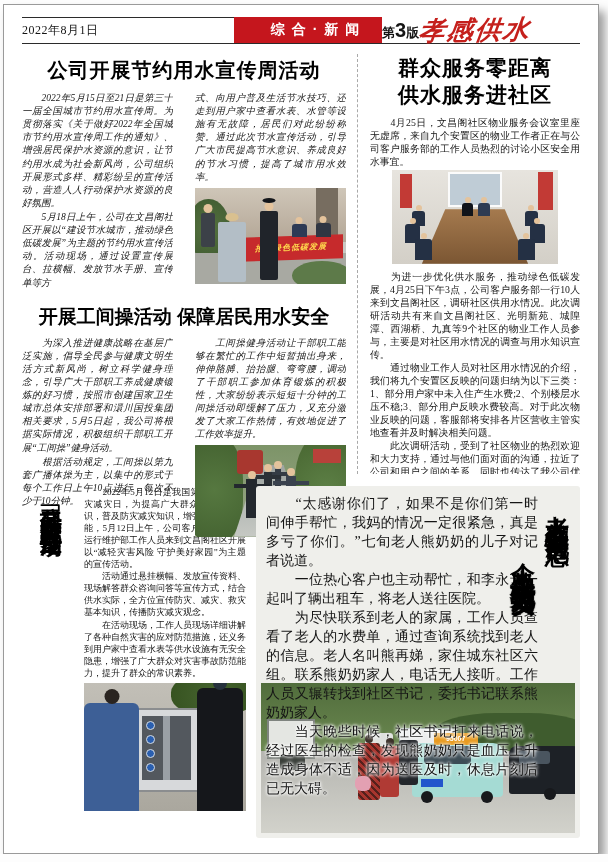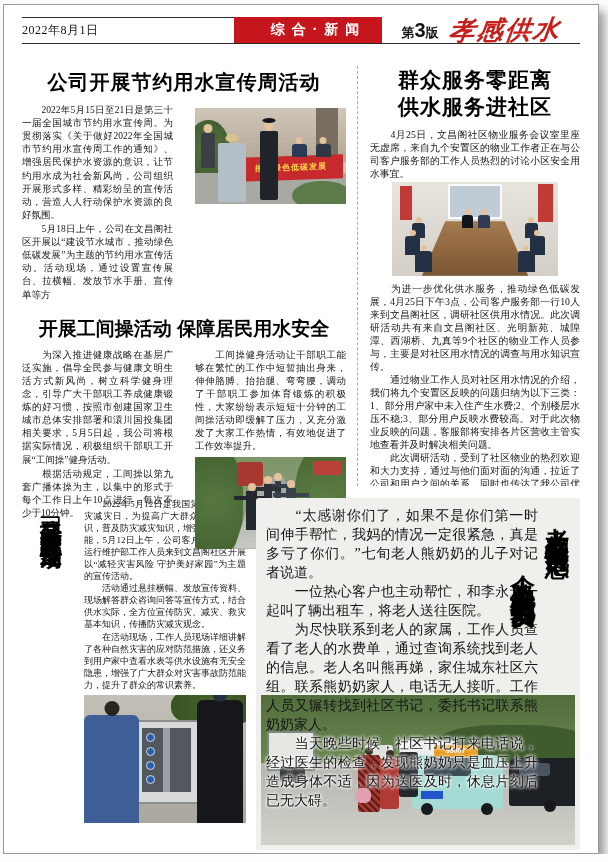--- a/index.html
+++ b/index.html
@@ -7,36 +7,36 @@
     width:596px;height:850px;margin:4px 0 0 3px;background:#fff;
     border:1px solid #9a9a9a;box-shadow:6px 7px 9px rgba(0,0,0,.38);
     box-sizing:border-box;padding:12px 18px 10px 18px;position:relative;
     font-family:"Liberation Serif",serif;color:#151515;overflow:hidden;
   }
   
   .hdr{display:flex;align-items:stretch;height:26px;border-bottom:1.5px solid #2b2b2b;}
   .hdr-date{width:212px;border-top:1px solid #2b2b2b;display:flex;align-items:center;font-size:12px;letter-spacing:.5px;}
   .hdr-banner{width:148px;background:#c5161d;color:#fff;display:flex;align-items:center;justify-content:center;
     font-weight:bold;font-size:14px;letter-spacing:7px;font-family:"Liberation Sans",sans-serif;padding-left:21px;box-sizing:border-box;}
-  .hdr-right{flex:1;display:flex;align-items:center;justify-content:center;gap:10px;}
+  .hdr-right{flex:1;display:flex;align-items:center;justify-content:flex-start;}
   .edition{font-weight:bold;font-size:13px;white-space:nowrap;}
   .edition .big{font-size:20px;font-family:"Liberation Sans",sans-serif;}
   .masthead{color:#c5201c;font-size:26px;font-weight:bold;font-style:italic;
     font-family:"DejaVu Serif",serif;transform:skewX(-8deg) rotate(-1deg);letter-spacing:2px;white-space:nowrap;}
   
   .btxt{font-size:9.5px;line-height:1.38;text-align:justify;}
   .btxt p{margin:0 0 1px 0;}
   .ttl{font-family:"Liberation Sans",sans-serif;font-weight:bold;color:#000;text-align:center;}
   
-  .top{display:flex;height:424px;margin-top:18px;}
+  .top{display:flex;height:424px;margin-top:6px;}
   .top-left{width:324px;}
   .vdash{width:0;border-left:1px dashed #a9a9a9;margin:4px 12px 0 11px;}
   .top-right{flex:1;overflow:hidden;}
   .a1-title{font-size:20px;margin:7px 0 8px;letter-spacing:1px;}
-  .cols{display:flex;gap:22px;}
+  .cols{display:flex;gap:22px;font-style:italic;}
   .col{flex:1;overflow:hidden;}
   .a2-title{font-size:19px;margin:13px 0 7px;white-space:nowrap;}
   .a3-title{font-size:21px;line-height:1.3;margin:4px 0 7px;letter-spacing:1px;}
   .a3-body{font-size:9.8px;line-height:1.33;text-align:justify;}
   .a3-body p{margin:0;}
   
   .photo{position:relative;overflow:hidden;flex-shrink:0;background:#c9c9c4;}
   .photo div{position:absolute;}
   .ph1{width:100%;height:96px;margin-top:4px;}
   .ph2{width:100%;height:92px;margin-top:3px;}
@@ -163,20 +163,21 @@
     <div class="top-left">
 
       <div>
         <div class="ttl a1-title">公司开展节约用水宣传周活动</div>
         <div class="cols">
           <div class="col btxt">
             <p>　　2022年5月15日至21日是第三十一届全国城市节约用水宣传周。为贯彻落实《关于做好2022年全国城市节约用水宣传周工作的通知》、增强居民保护水资源的意识，让节约用水成为社会新风尚，公司组织开展形式多样、精彩纷呈的宣传活动，营造人人行动保护水资源的良好氛围。</p>
             <p>　　5月18日上午，公司在文昌阁社区开展以“建设节水城市，推动绿色低碳发展”为主题的节约用水宣传活动。活动现场，通过设置宣传展台、拉横幅、发放节水手册、宣传单等方</p>
           </div>
           <div class="col btxt">
+            <p>式、向用户普及生活节水技巧、还走到用户家中查看水表、水管等设施有无故障，居民们对此纷纷称赞。通过此次节水宣传活动，引导广大市民提高节水意识、养成良好的节水习惯，提高了城市用水效率。</p>
             <div class="photo ph1">
               <div class="p1-wall"></div>
               <div class="p1-win"></div>
               <div class="p1-bush"></div>
               <div class="p1-ground"></div>
               <div class="p1-grass"></div>
               <div class="p1-banner">
                   <span>推动绿色低碳发展</span>
                 </div>
               <div class="fig p1-f3"></div>

